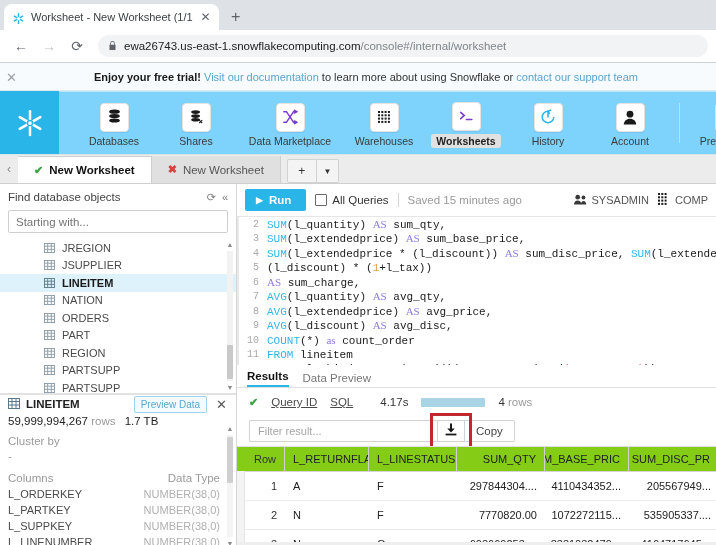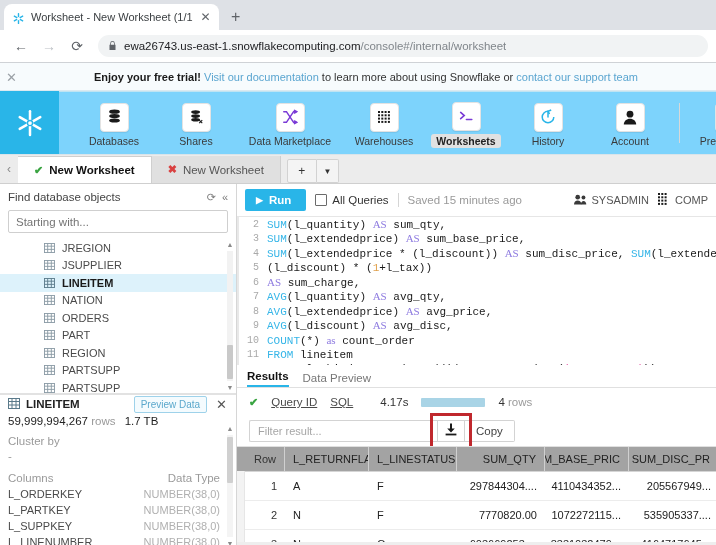--- a/index.html
+++ b/index.html
@@ -145,21 +145,21 @@
     display:flex;align-items:center;padding:0 8px;font-size:11px;color:#a6a6a6;box-sizing:border-box;max-width:188px;}
   .dlwrap{position:relative;}
   .dlhl{position:absolute;left:-7px;top:-7px;width:42px;height:36px;border:3px solid #c0282d;box-sizing:border-box;}
   .dlbtn{width:28px;height:22px;border:1px solid #d3d3d3;display:flex;align-items:center;justify-content:center;
     box-sizing:border-box;background:#fff;position:relative;z-index:2;}
   .copybtn{height:22px;border:1px solid #d3d3d3;border-left:none;border-radius:0 2px 2px 0;display:flex;
     align-items:center;padding:0 11px;font-size:11.5px;color:#444;box-sizing:border-box;background:#fff;}
 
   .grid{flex:1;position:relative;overflow:hidden;border-top:1px solid #e0e0e0;}
   .grow{display:flex;height:28px;align-items:center;border-bottom:1px solid #ececec;}
-  .ghead{height:24px;background:#a3a3a3;border-bottom:1px solid #d5d5d5;}
+  .ghead{height:24px;background:#84cc16;border-bottom:1px solid #d5d5d5;}
   .gc{box-sizing:border-box;padding:0 8px;font-size:11px;white-space:nowrap;overflow:hidden;display:flex;align-items:center;}
   .ghead .gc{color:#555;border-right:1px solid #d0d0d0;height:24px;}
   .gc.num{justify-content:flex-end;}
   .c-row{width:48px;flex:0 0 48px;} .c-flag{width:84px;flex:0 0 84px;}
   .c-stat{width:88px;flex:0 0 88px;} .c-qty{width:88px;flex:0 0 88px;}
   .c-base{width:84px;flex:0 0 84px;} .c-disc{width:90px;flex:0 0 90px;}
   .grow .gc{color:#222;}
   .grow .c-row{color:#333;}
   .gsideL{position:absolute;left:0;top:24px;bottom:0;width:7px;background:#f3f3f3;border-right:1px solid #e6e6e6;}
   .gbot{position:absolute;left:0;right:0;bottom:0;height:7px;background:#eeeeee;}

